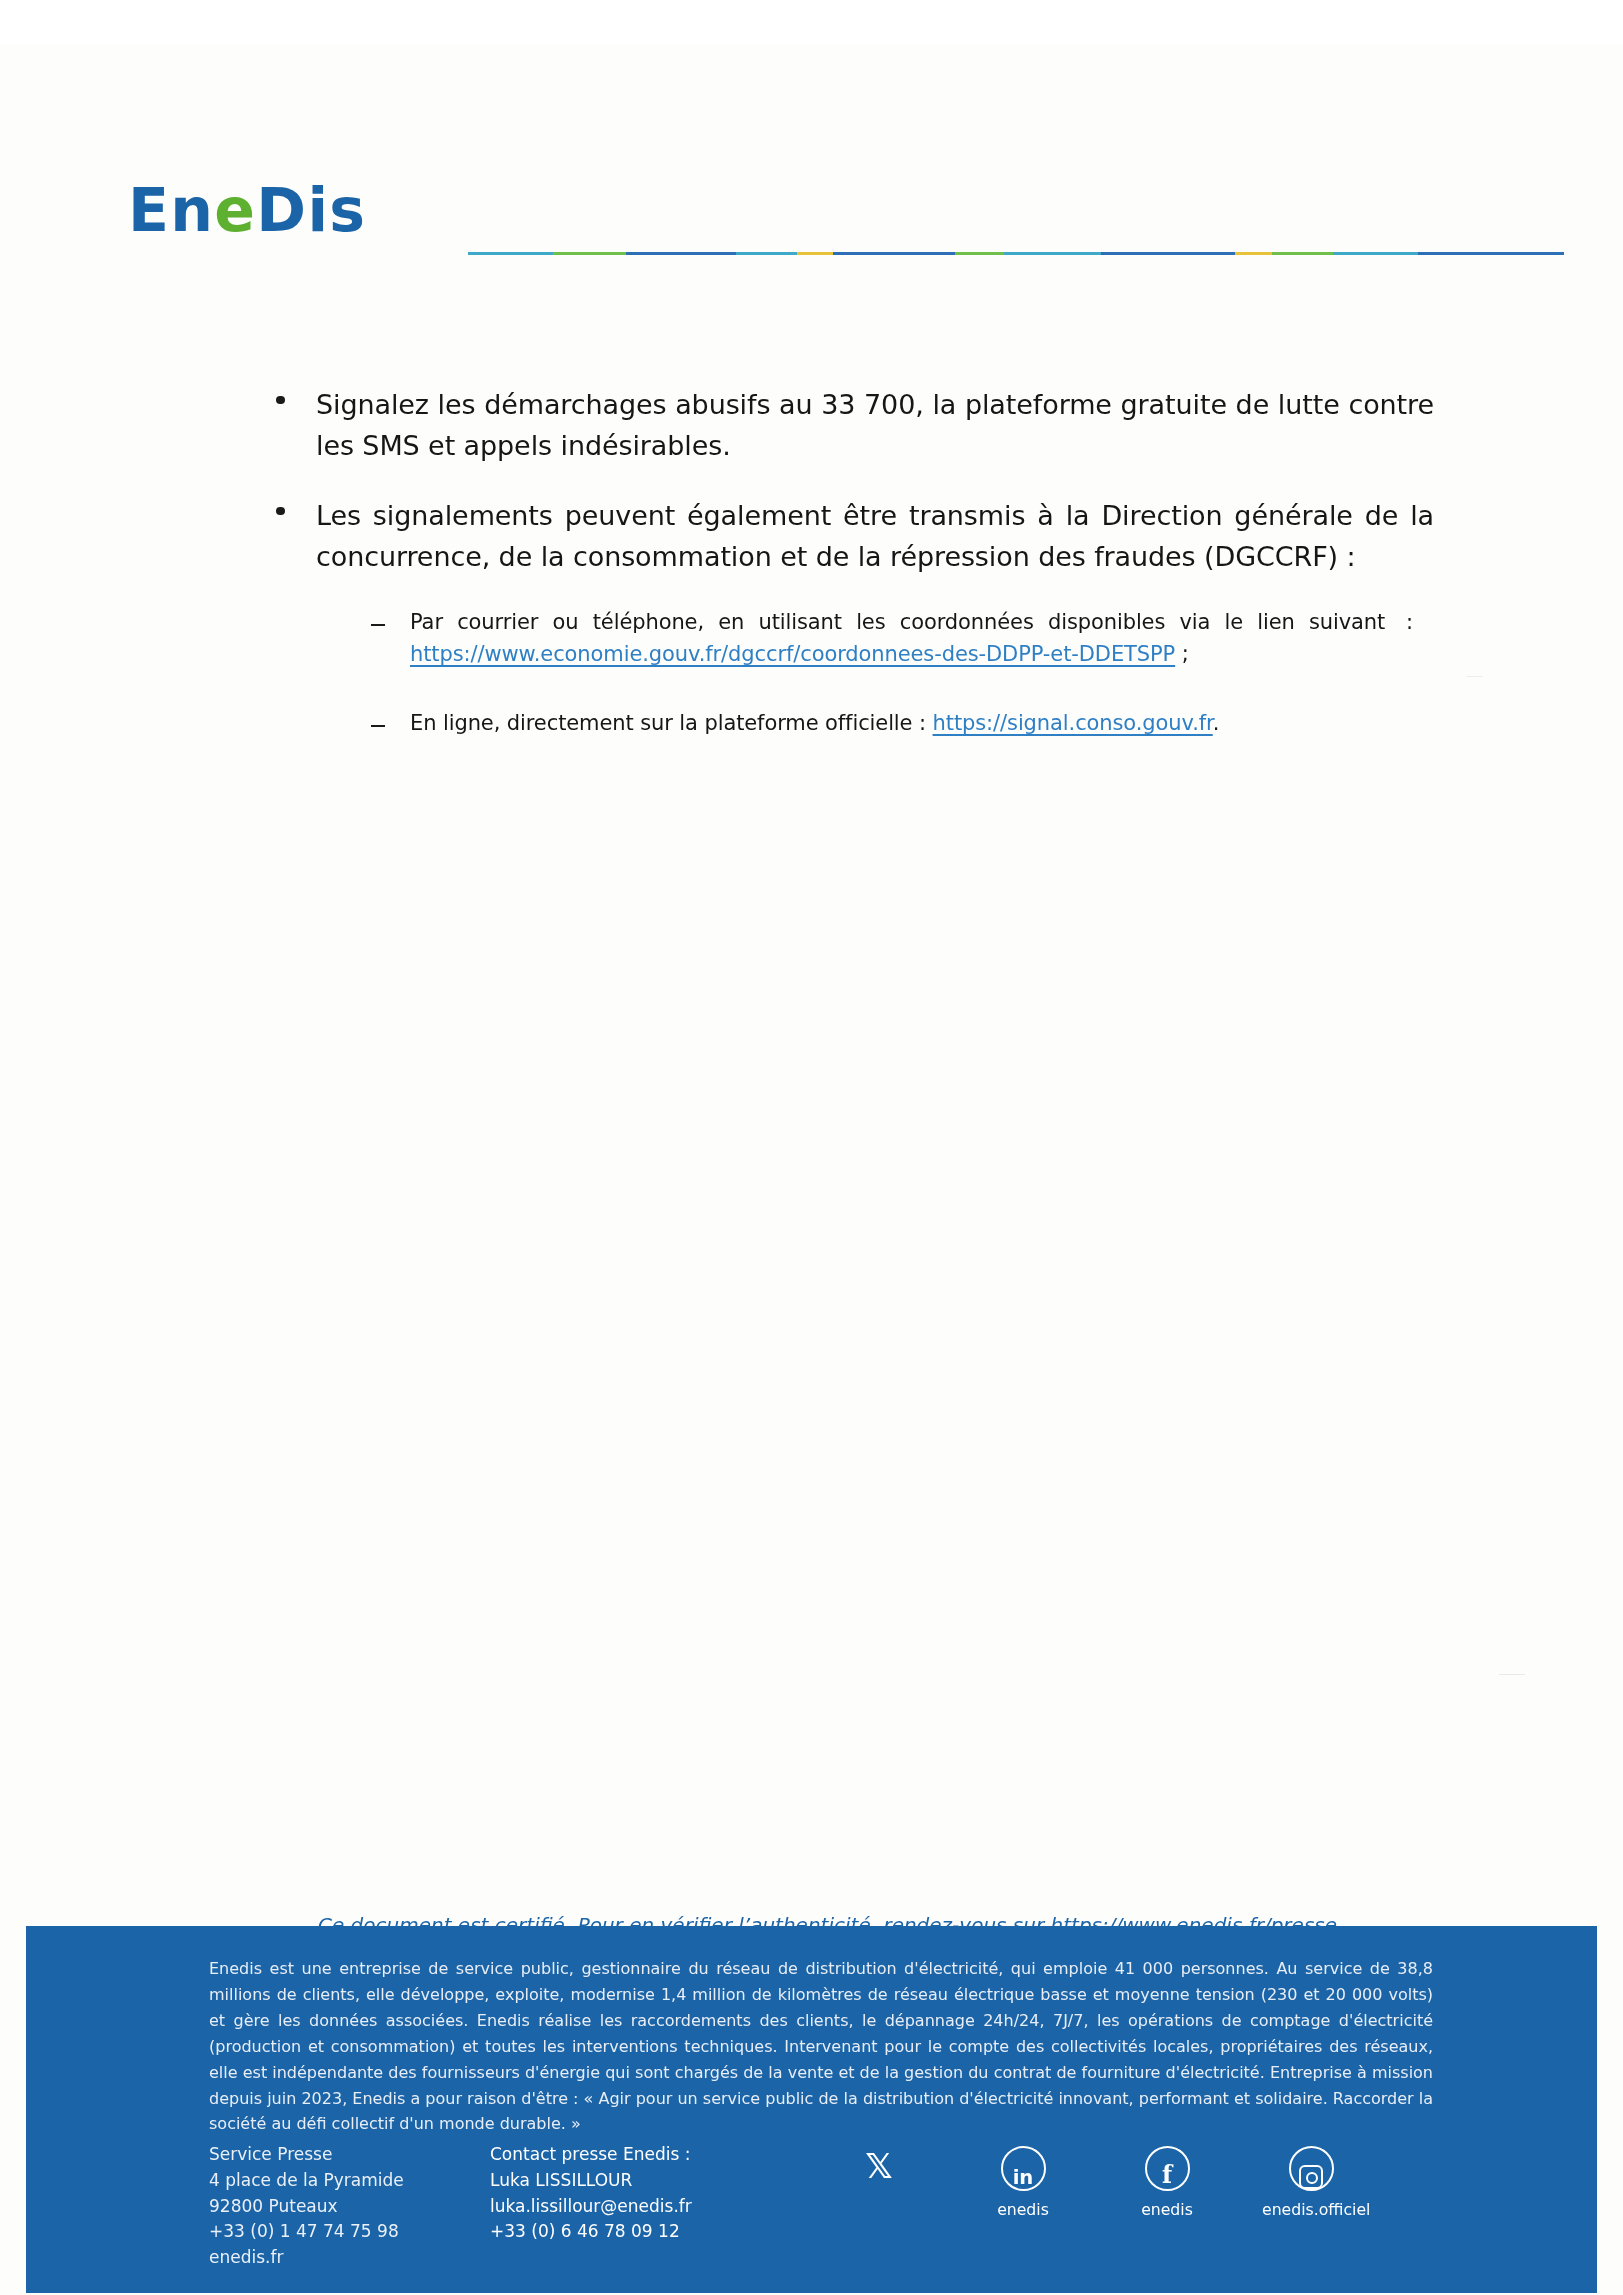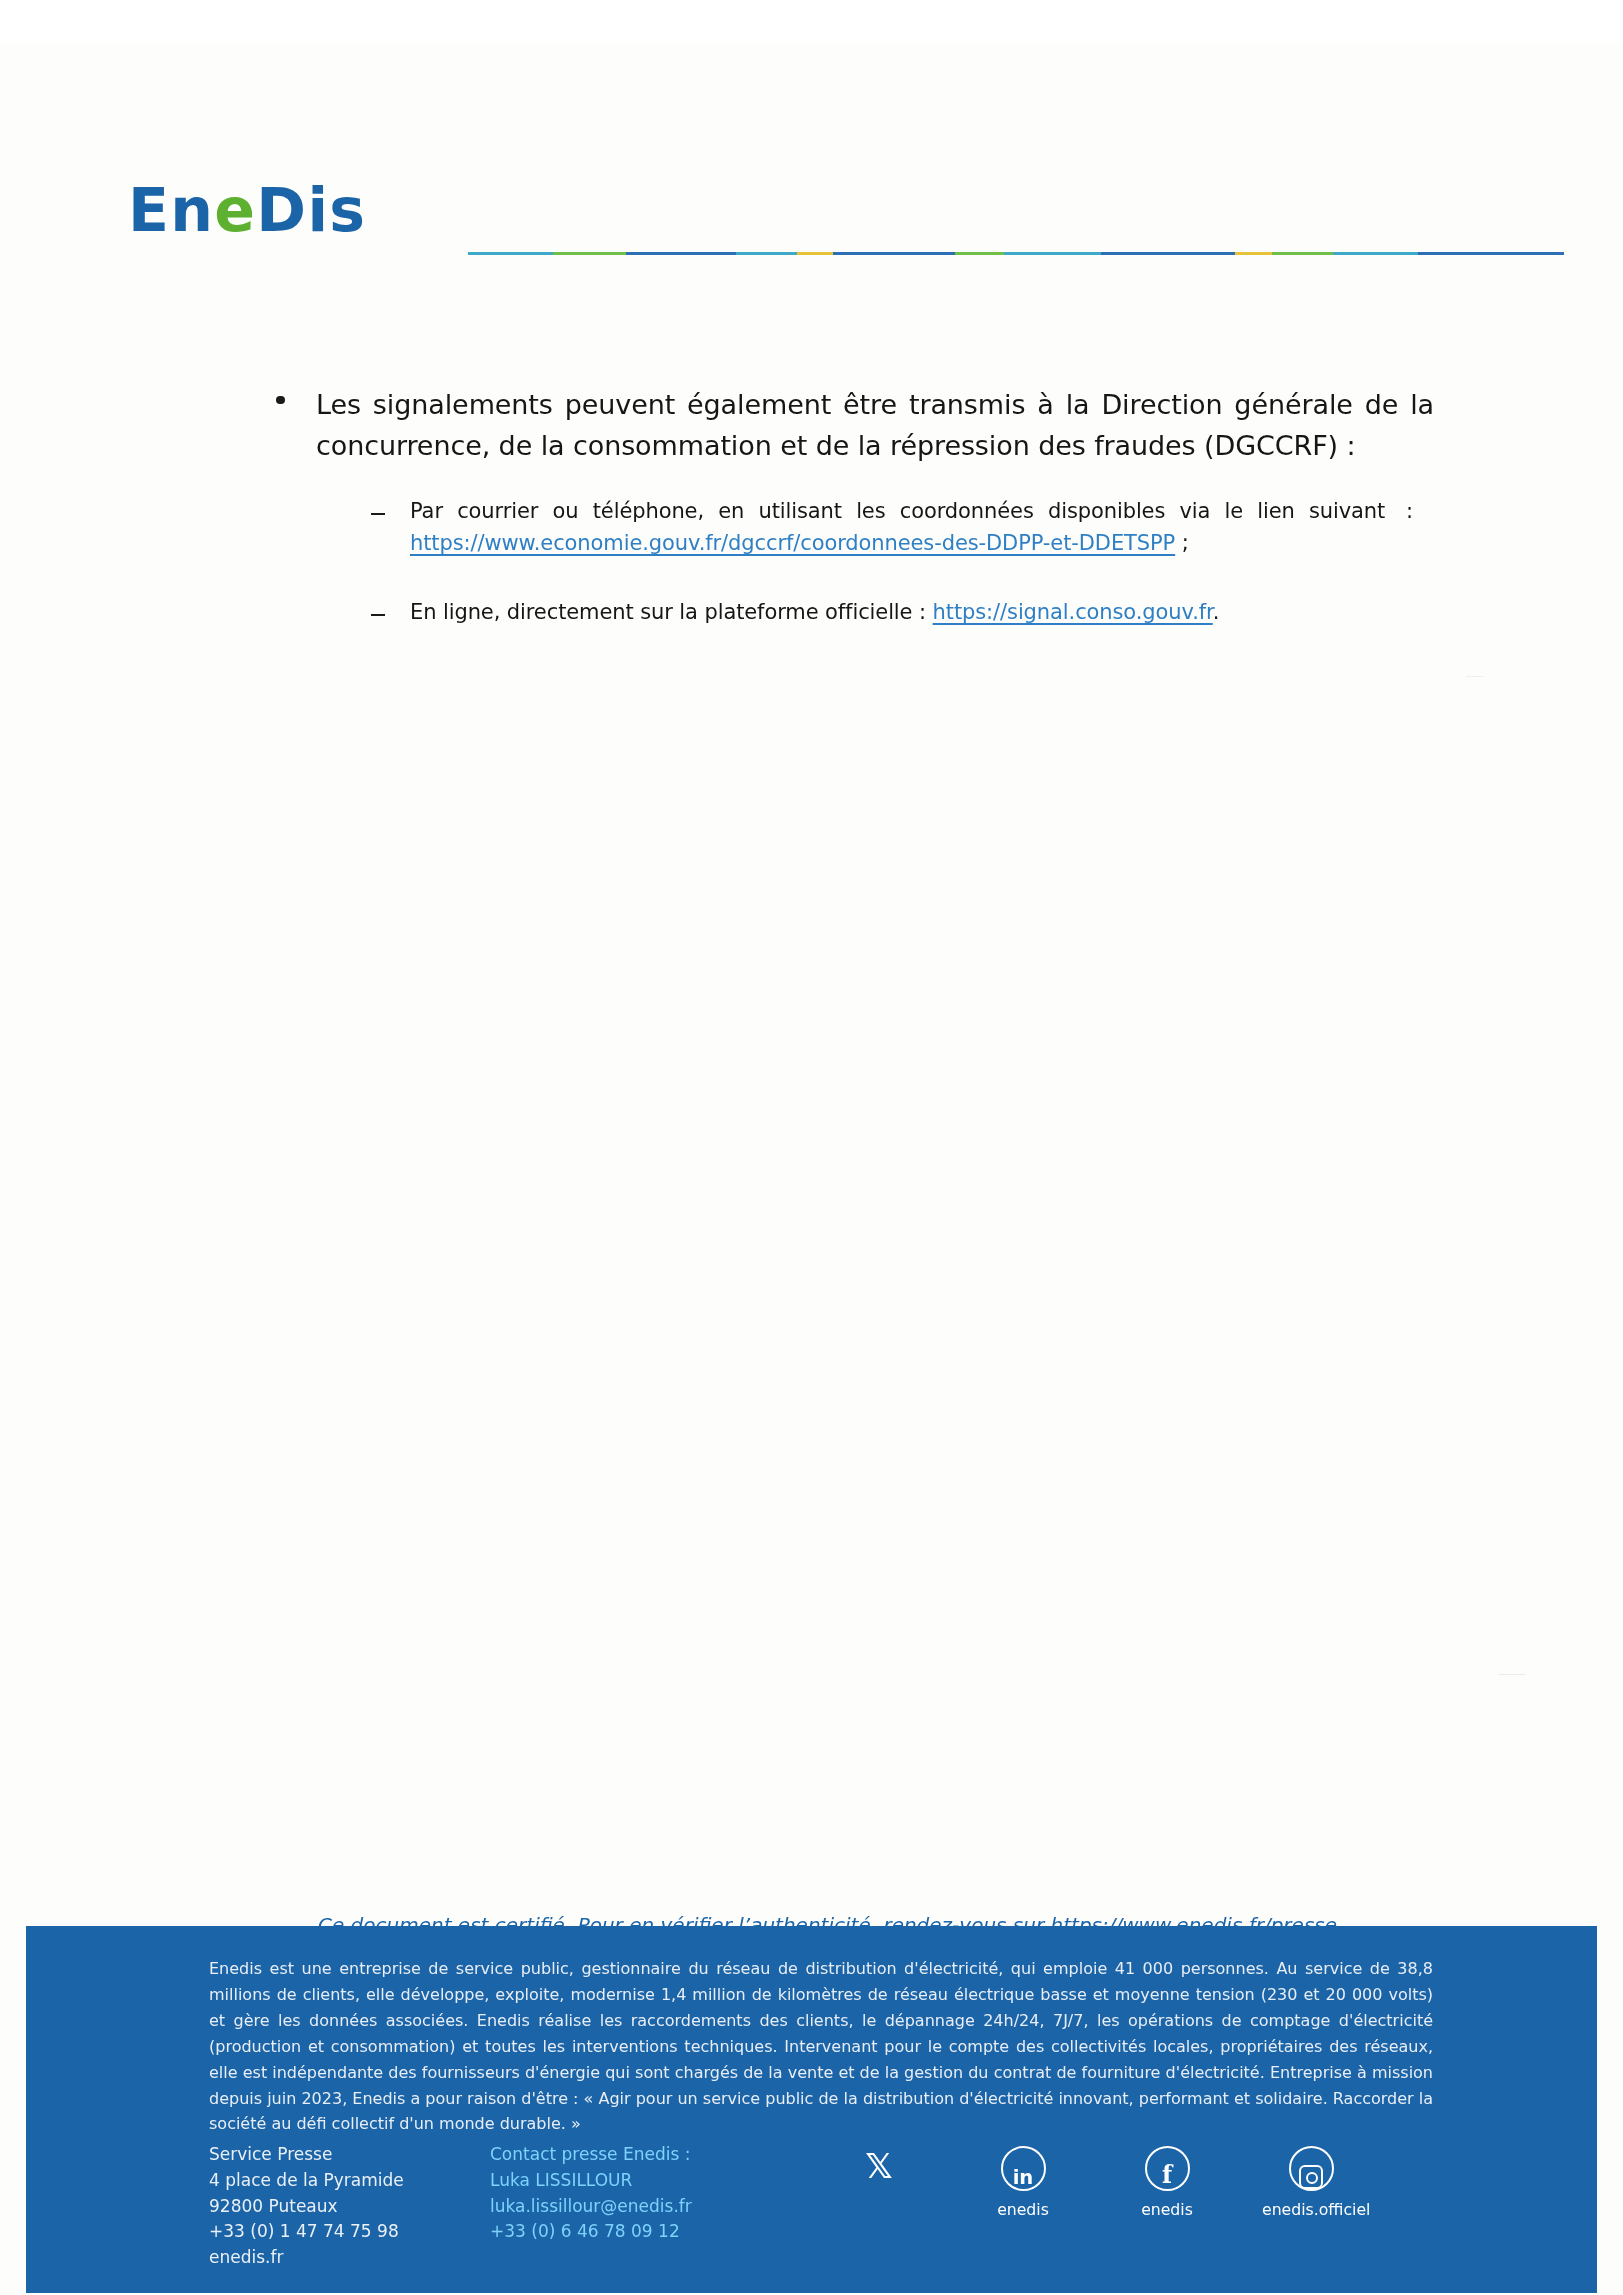--- a/index.html
+++ b/index.html
@@ -151,21 +151,21 @@
     width: 281px;
     font-size: 17px;
     line-height: 1.52;
     color: #eaf0f7;
     font-family: "DejaVu Sans", sans-serif;
   }
   .col-contact {
     width: 340px;
     font-size: 17px;
     line-height: 1.52;
-    color: #7dd3fc;
+    color: #ffffff;
     font-family: "DejaVu Sans", sans-serif;
   }
   .socials {
     display: flex;
     align-items: flex-start;
     gap: 46px;
     margin-top: 3.9px;
   }
   .social {
     width: 98px;
@@ -237,20 +237,24 @@
         <div class="rule-seg" style="background: rgb(44, 111, 181); width: 12.2222%;"></div>
         <div class="rule-seg" style="background: rgb(232, 195, 58); width: 3.33333%;"></div>
         <div class="rule-seg" style="background: rgb(111, 191, 74); width: 5.55556%;"></div>
         <div class="rule-seg" style="background: rgb(63, 169, 201); width: 7.77778%;"></div>
         <div class="rule-seg" style="background: rgb(44, 111, 181); width: 13.3333%;"></div>
       </div>
   </div>
 
   <div class="content">
 
+    <div class="bullet-item">
+      <span class="dot"></span>
+      <span>Signalez les démarchages abusifs au 33 700, la plateforme gratuite de lutte contre les SMS et appels indésirables.</span>
+    </div>
 
     <div class="bullet-item">
       <span class="dot"></span>
       <span>Les signalements peuvent également être transmis à la Direction générale de la concurrence, de la consommation et de la répression des fraudes (DGCCRF) :</span>
 
       <div class="sub-list">
         <div class="sub-item">
           <span class="dash"></span>
           <span>Par courrier ou téléphone, en utilisant les coordonnées disponibles via le lien suivant : </span><a class="link" href="#">https://www.economie.gouv.fr/dgccrf/coordonnees-des-DDPP-et-DDETSPP</a><span> ;</span>
         </div>

